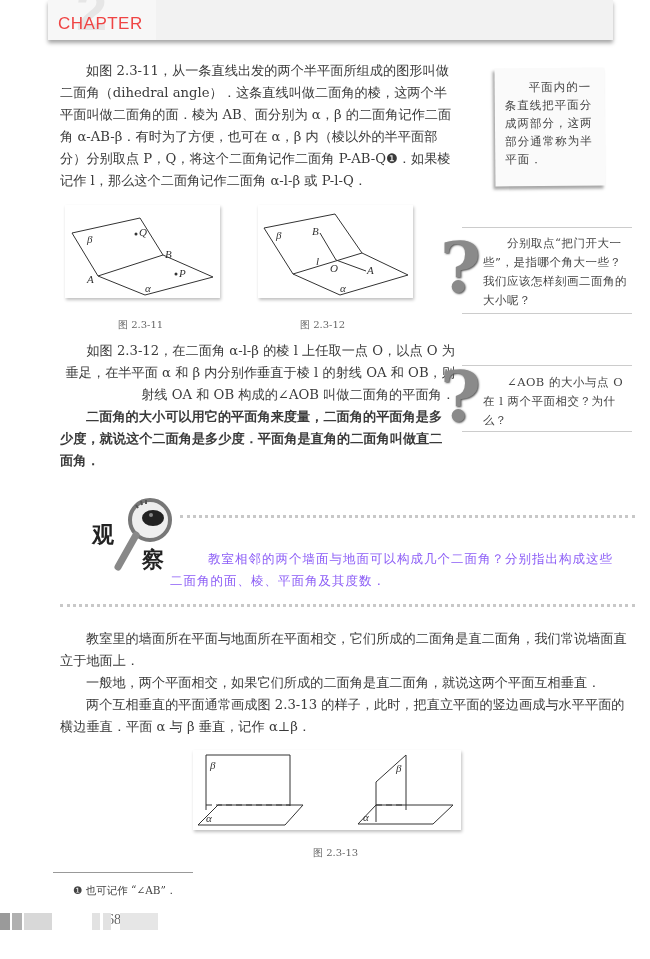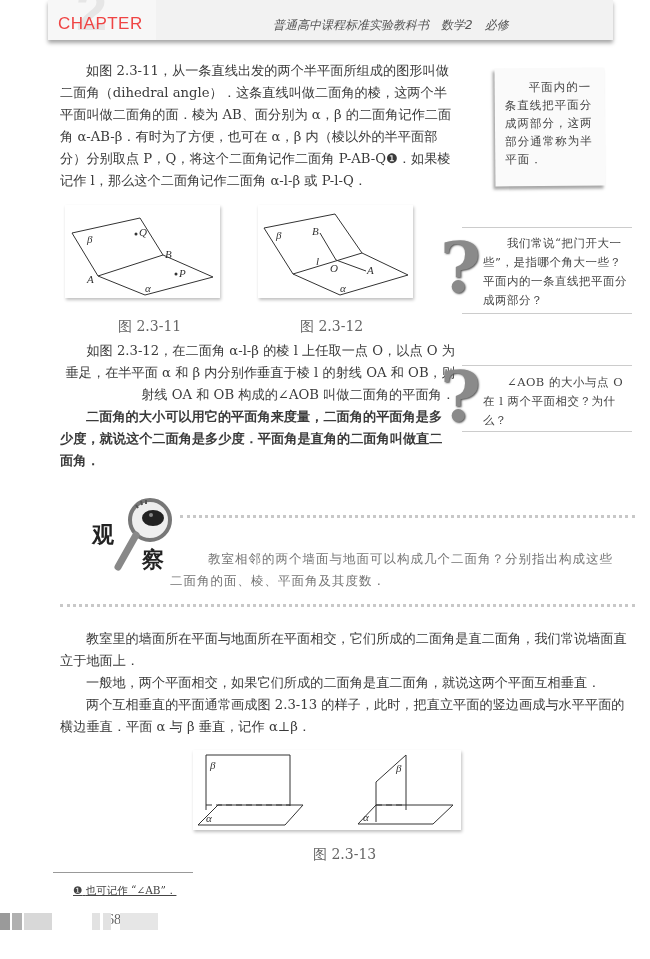--- a/index.html
+++ b/index.html
@@ -19,44 +19,43 @@
   p.body { position:absolute; margin:0; font-size:13.2px; line-height:22px; color:#3a3a3a; }
   .indent { text-indent:26px; }
 
   
   .note { left:495px; top:68px; width:110px; height:118px; background:#fafafa;
           box-shadow:-2px 3px 3px rgba(0,0,0,0.35); transform:rotate(-0.5deg); }
   .note p { margin:0; padding:10px 6px 0 10px; font-size:11.5px; line-height:18px; color:#444; text-indent:24px; letter-spacing:1px; }
 
   
   .fig { background:#fff; box-shadow:1px 2px 3px rgba(0,0,0,0.25); }
-  .caption { font-size:14px; color:#666; }
+  .caption { font-size:10px; color:#666; }
 
   
   .qbox { border-top:1px solid #ccc; border-bottom:1px solid #ccc; background:#fff; }
   .qmark { font-family:"DejaVu Serif",serif; font-size:70px; font-weight:bold; color:#8a8a8a; line-height:70px; text-shadow:1px 1px 2px #555; }
   .qtext { font-size:11.5px; line-height:19px; color:#444; margin:0; letter-spacing:0.5px; }
 
   .dots { border-top:3px dotted #c8c8c8; }
 
-  .observe-text { font-size:12.5px; line-height:22px; color:#737373; letter-spacing:1px; margin:0; }
+  .observe-text { font-size:12.5px; line-height:22px; color:#8b5cf6; letter-spacing:1px; margin:0; }
 
   .footline { border-top:1px solid #999; }
   .foot { font-size:10.5px; color:#444; }
   .pagenum { font-family:"Liberation Serif",serif; font-size:14px; color:#666;margin-left:42px; }
 </style>
 </head>
 <body>
 
 <div class="abs header">
   <div class="abs header-left">
     <div class="abs chapter-num">2</div>
     <div class="abs chapter">CHAPTER</div>
   </div>
-  <div class="abs book-title">普通高中课程标准实验教科书　数学2　必修</div>
 </div>
 
 <p class="body indent" style="left:60px;top:60px;width:395px;">如图 2.3-11，从一条直线出发的两个半平面所组成的图形叫做二面角（dihedral angle）．这条直线叫做二面角的棱，这两个半平面叫做二面角的面．棱为 AB、面分别为 α，β 的二面角记作二面角 α-AB-β．有时为了方便，也可在 α，β 内（棱以外的半平面部分）分别取点 P，Q，将这个二面角记作二面角 P-AB-Q❶．如果棱记作 l，那么这个二面角记作二面角 α-l-β 或 P-l-Q．</p>
 
 <div class="abs note">
   <p>平面内的一条直线把平面分成两部分，这两部分通常称为半平面．</p>
 </div>
 
 <div class="abs fig" style="left:65px;top:205px;width:155px;height:93px;">
   <svg width="155" height="93" viewBox="0 0 155 93">
@@ -93,21 +92,21 @@
       <text x="72" y="67">O</text>
       <text x="109" y="69">A</text>
       <text x="82" y="87">α</text>
     </g>
   </svg>
 </div>
 <div class="abs caption" style="left:300px;top:318px;">图 2.3-12</div>
 
 <div class="abs qbox" style="left:462px;top:227px;width:170px;height:85px;"></div>
 <div class="abs qmark" style="left:440px;top:233px;">?</div>
-<p class="abs qtext" style="left:483px;top:234px;width:145px;text-indent:24px;">我们常说“把门开大一些”，是指哪个角大一些？平面内的一条直线把平面分成两部分？</p>
+<p class="abs qtext" style="left:483px;top:234px;width:145px;text-indent:24px;">分别取点“把门开大一些”，是指哪个角大一些？我们应该怎样刻画二面角的大小呢？</p>
 
 <p class="body indent" style="left:60px;top:340px;width:395px;text-align:right;">如图 2.3-12，在二面角 α-l-β 的棱 l 上任取一点 O，以点 O 为垂足，在半平面 α 和 β 内分别作垂直于棱 l 的射线 OA 和 OB，则射线 OA 和 OB 构成的∠AOB 叫做二面角的平面角．</p>
 <p class="body indent" style="left:60px;top:406px;width:395px;font-weight:bold;">二面角的大小可以用它的平面角来度量，二面角的平面角是多少度，就说这个二面角是多少度．平面角是直角的二面角叫做直二面角．</p>
 
 <div class="abs qbox" style="left:462px;top:365px;width:170px;height:65px;"></div>
 <div class="abs qmark" style="left:440px;top:362px;">?</div>
 <p class="abs qtext" style="left:483px;top:373px;width:145px;text-indent:24px;">∠AOB 的大小与点 O 在 l 两个平面相交？为什么？</p>
 
 <div class="abs" style="left:100px;top:495px;width:80px;height:80px;">
   <svg width="80" height="80" viewBox="0 0 80 80">
@@ -144,21 +143,21 @@
       <text x="17" y="19">β</text>
       <text x="13" y="72">α</text>
       <text x="203" y="22">β</text>
       <text x="170" y="71">α</text>
     </g>
   </svg>
 </div>
 <div class="abs caption" style="left:313px;top:846px;text-align:center;">图 2.3-13</div>
 
 <div class="abs footline" style="left:53px;top:872px;width:140px;"></div>
-<div class="abs foot" style="left:73px;top:884px;text-decoration:underline;">
+<div class="abs foot" style="left:73px;top:884px;">
   <span>❶</span>
   <span>也可记作 “∠AB”．</span>
 </div>
 
 <div class="abs" style="left:0;top:913px;width:10px;height:17px;background:#9a9a9a;"></div>
 <div class="abs" style="left:12px;top:913px;width:10px;height:17px;background:#b0b0b0;"></div>
 <div class="abs" style="left:24px;top:913px;width:28px;height:17px;background:#d8d8d8;"></div>
 <div class="abs pagenum" style="left:65px;top:912px;">68</div>
 <div class="abs" style="left:92px;top:913px;width:8px;height:17px;background:#e2e2e2;"></div>
 <div class="abs" style="left:103px;top:913px;width:8px;height:17px;background:#e2e2e2;"></div>

